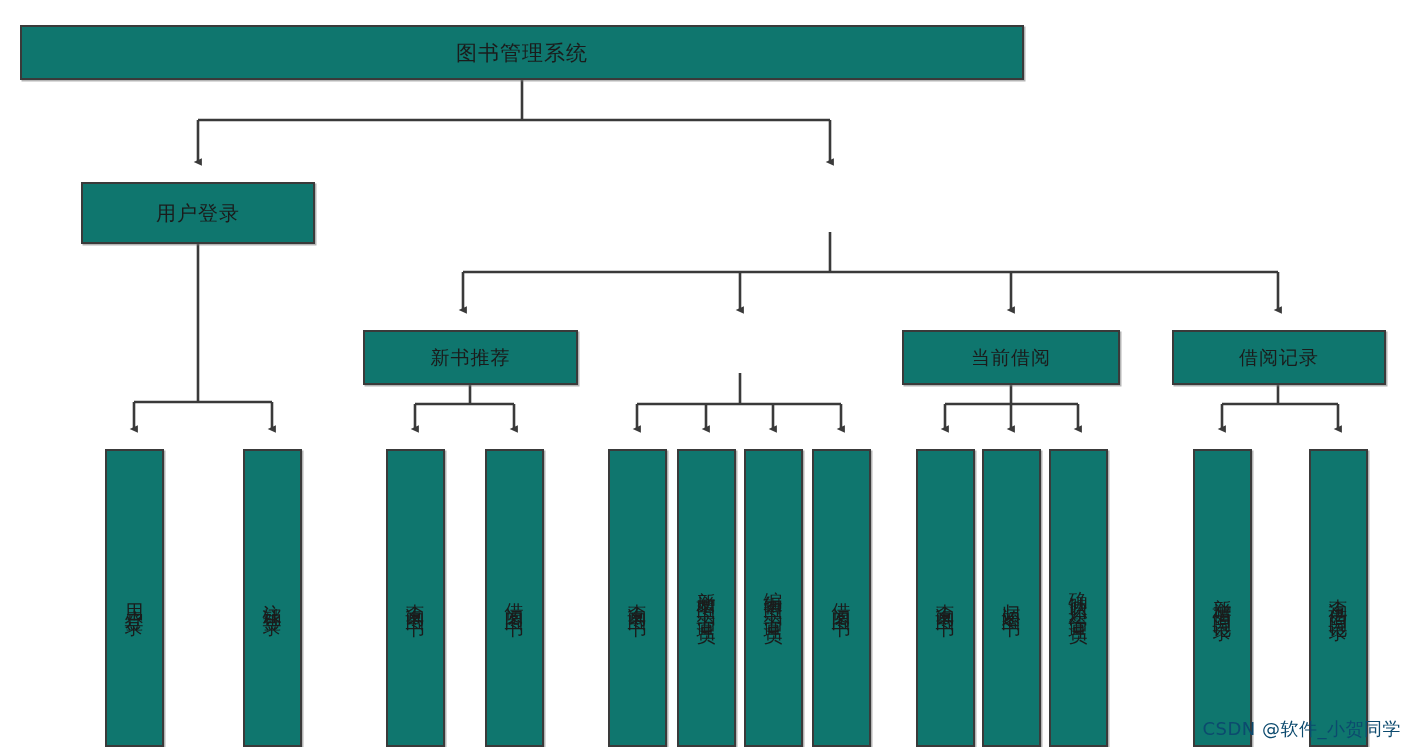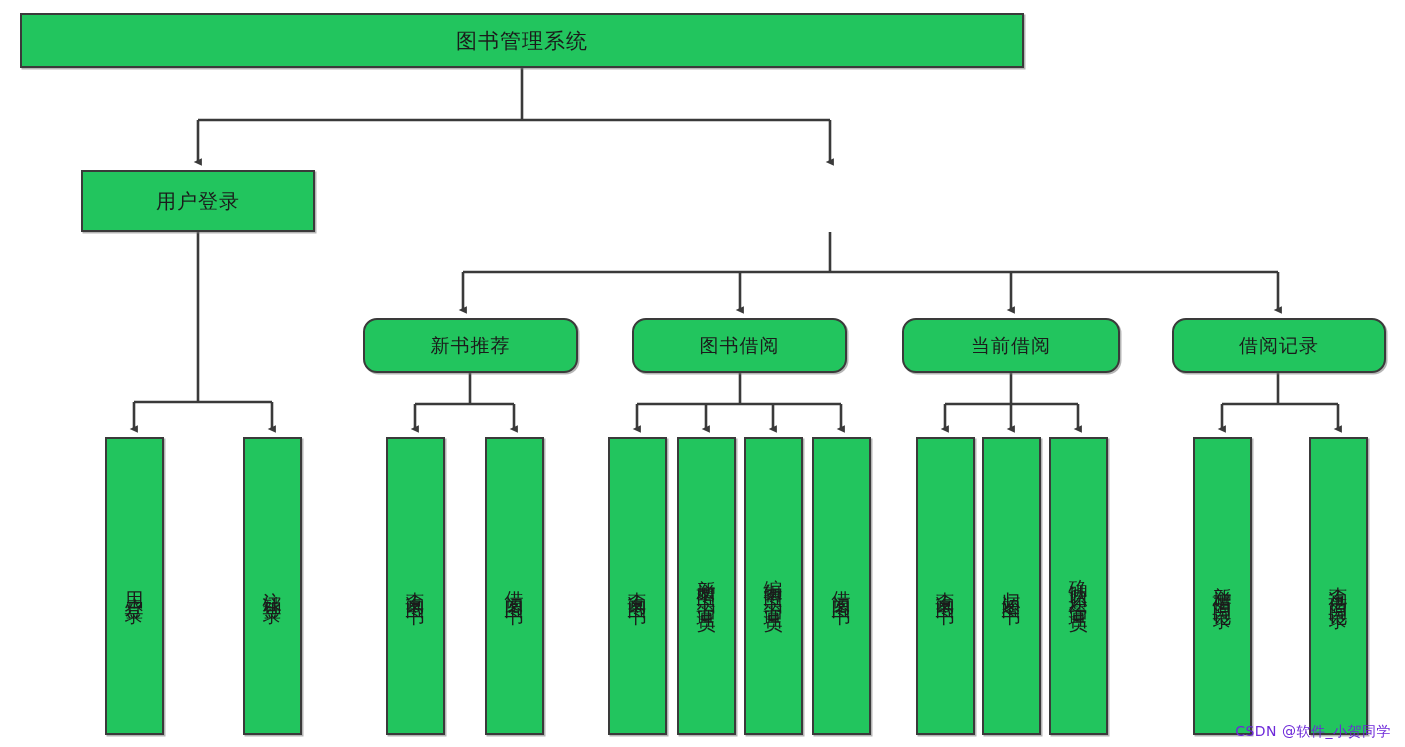--- a/index.html
+++ b/index.html
@@ -21,57 +21,57 @@
     position: absolute;
     left: 0;
     top: 0;
     width: 1405px;
     height: 747px;
     pointer-events: none;
   }
   .node {
     position: absolute;
     box-sizing: border-box;
-    background: #22c55e;
+    background: #0f766e;
     border: 2px solid #3a3a3a;
     box-shadow: 1.5px 1.5px 0 rgba(120,120,120,0.55);
     display: flex;
     align-items: center;
     justify-content: center;
     color: #1b1b1b;
+    margin-top: 12px;
   }
   .node.root {
     font-size: 21px;
     letter-spacing: 1px;
   }
   .node.lvl2 {
     font-size: 20px;
     letter-spacing: 1px;
   }
   .node.lvl3 {
     font-size: 19px;
     letter-spacing: 1px;
-    border-radius: 14px;
   }
   .node.leaf {
     font-size: 19px;
   }
   .node.leaf .vtext {
     writing-mode: vertical-rl;
     text-orientation: upright;
     letter-spacing: 5px;
     line-height: 1;
     white-space: nowrap;
   }
   .watermark {
     position: absolute;
-    right: 14px;
+    right: 4px;
     bottom: 6px;
-    font-size: 14px;
-    color: #6d28d9;
+    font-size: 18px;
+    color: #0c4a6e;
     letter-spacing: 0.5px;
     white-space: nowrap;
   }
 </style>
 </head>
 <body>
 
 <div id="canvas">
 
   <svg class="wires" viewBox="0 0 1405 747" xmlns="http://www.w3.org/2000/svg">
@@ -130,23 +130,20 @@
     <span>图书管理系统</span>
   </div>
 
   <div class="node lvl2" style="left:81px; top:170px; width:234px; height:62px;">
     <span>用户登录</span>
   </div>
 
   <div class="node lvl3" style="left:363px; top:318px; width:215px; height:55px;">
     <span>新书推荐</span>
   </div>
-  <div class="node lvl3" style="left:632px; top:318px; width:215px; height:55px;">
-    <span>图书借阅</span>
-  </div>
   <div class="node lvl3" style="left:1172px; top:318px; width:214px; height:55px;">
     <span>借阅记录</span>
   </div>
   <div class="node lvl3" style="left:902px; top:318px; width:218px; height:55px;">
     <span>当前借阅</span>
   </div>
 
   <div class="node leaf" style="left:105px; top:437px; width:59px; height:298px;">
     <span class="vtext">用户登录</span>
   </div>

